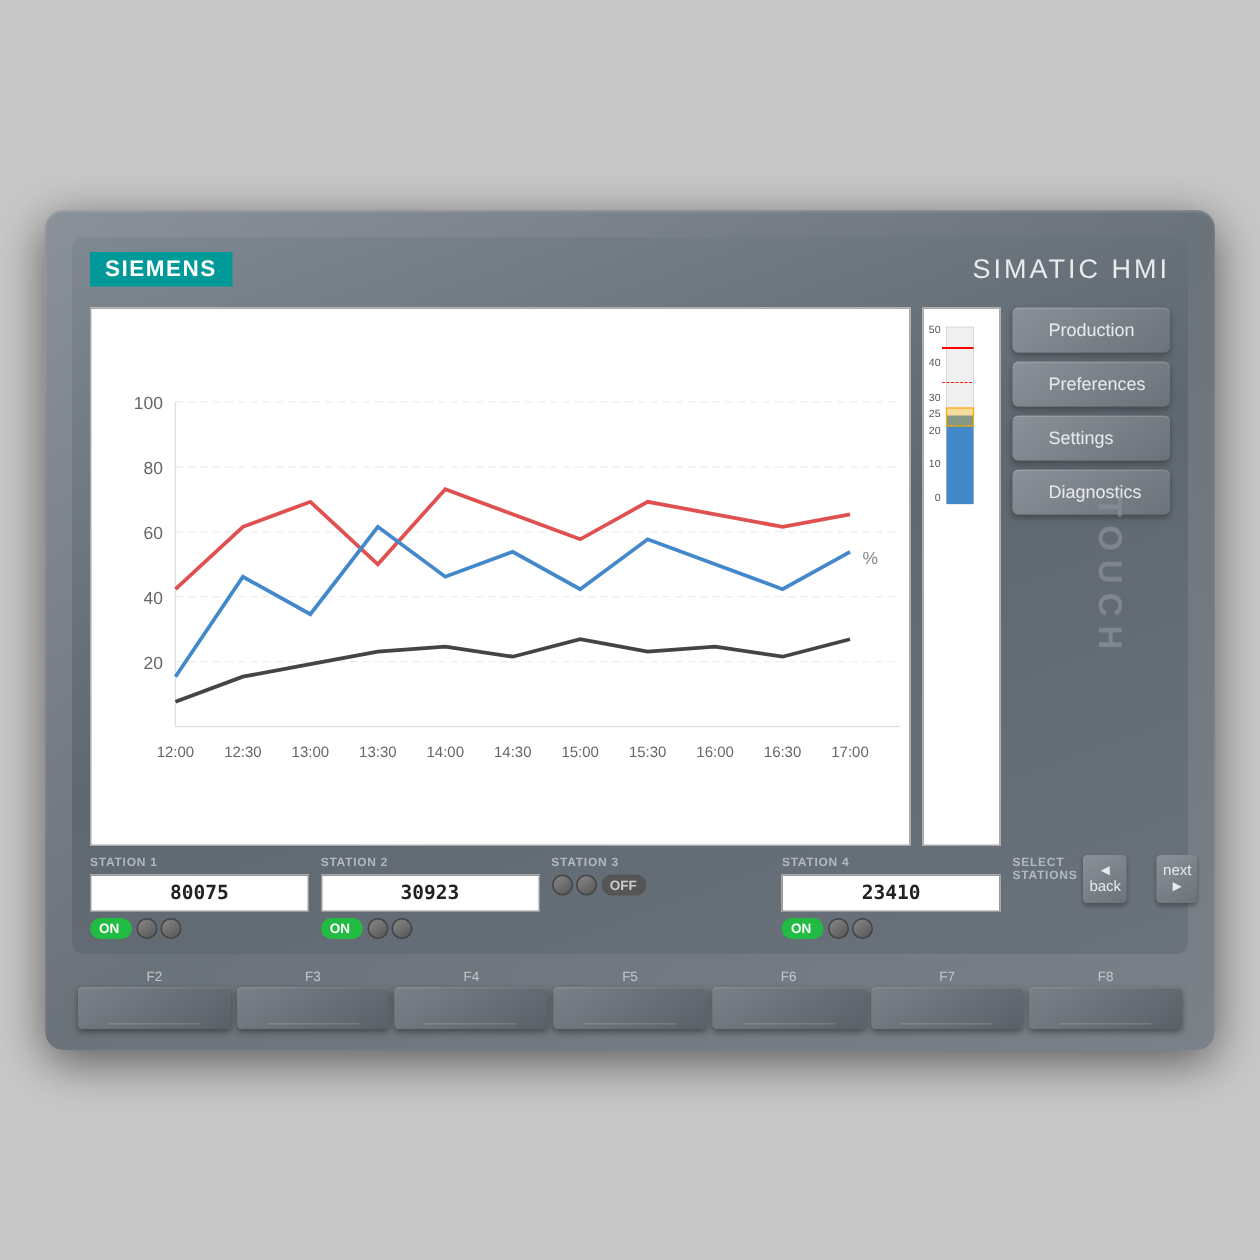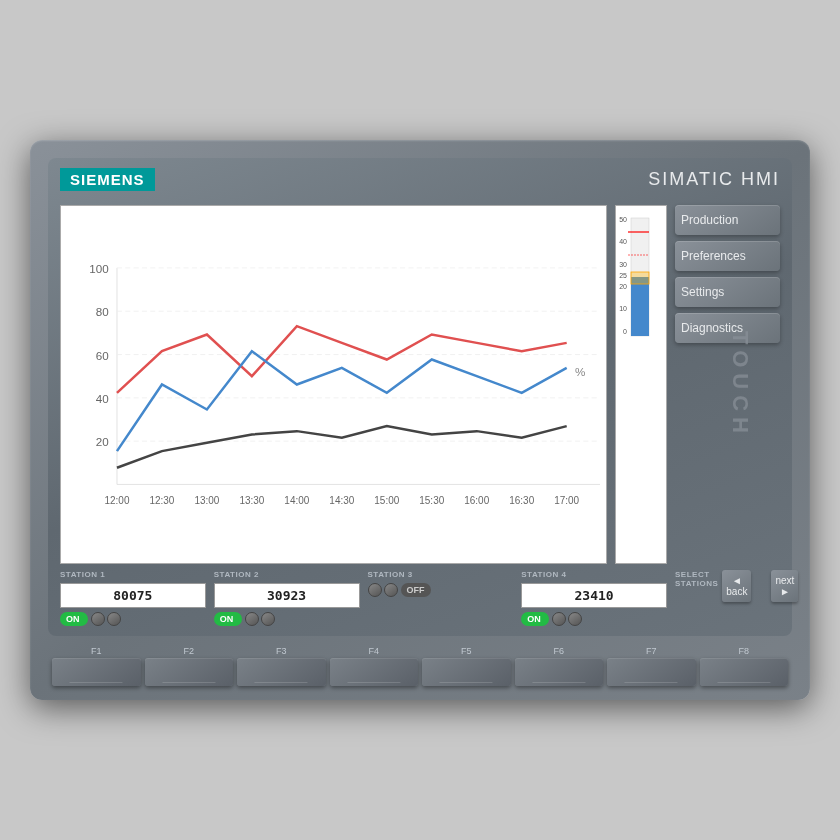--- a/index.html
+++ b/index.html
@@ -113,21 +113,21 @@
       letter-spacing: 6px;
       opacity: 0.7;
     }
 
     .nav-button {
       background: linear-gradient(145deg, #8a9199, #6b737a);
       border: none;
       border-radius: 4px;
       color: #e8eaec;
       font-size: 12px;
-      padding: 8px 6px;
+      padding: 8px 24px;
       cursor: pointer;
       text-align: left;
       box-shadow: 0 2px 4px rgba(0,0,0,0.3), inset 0 1px rgba(255,255,255,0.15);
     }
 
     
     .station-row {
       display: flex;
       gap: 8px;
       align-items: flex-start;
@@ -414,24 +414,20 @@
           <button class="select-btn">◄ back</button>
           <button class="select-btn">next ►</button>
         </div>
       </div>
     </div>
 
   </div>
 
   <div class="fkeys-row">
     <div class="fkey-block">
-      <div class="fkey-label">F1</div>
-      <button class="fkey-button"></button>
-    </div>
-    <div class="fkey-block">
       <div class="fkey-label">F2</div>
       <button class="fkey-button"></button>
     </div>
     <div class="fkey-block">
       <div class="fkey-label">F3</div>
       <button class="fkey-button"></button>
     </div>
     <div class="fkey-block">
       <div class="fkey-label">F4</div>
       <button class="fkey-button"></button>

